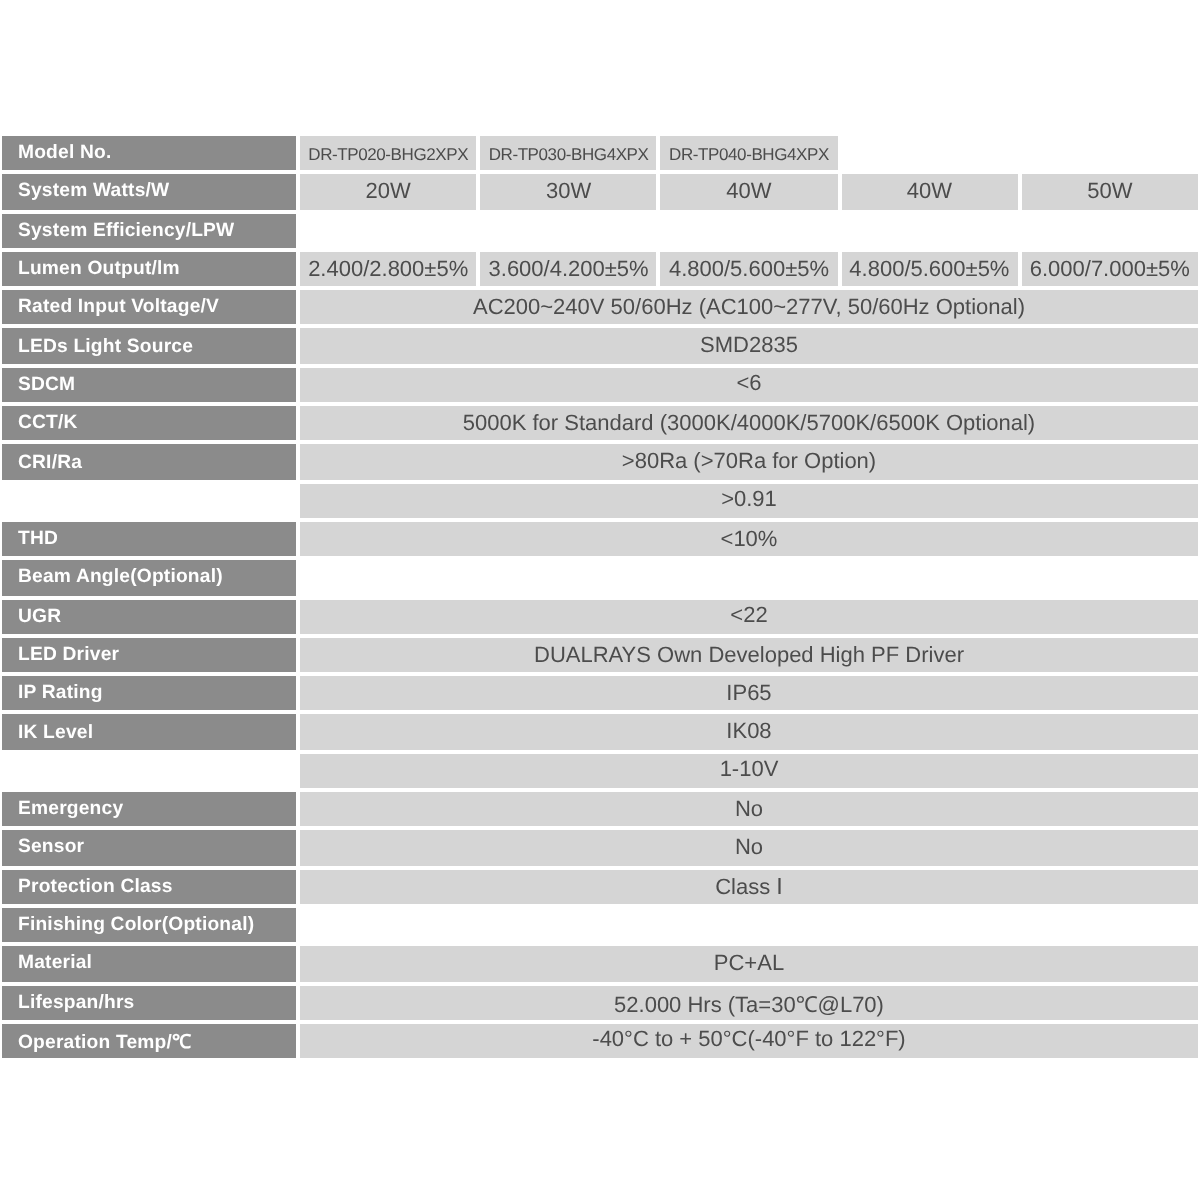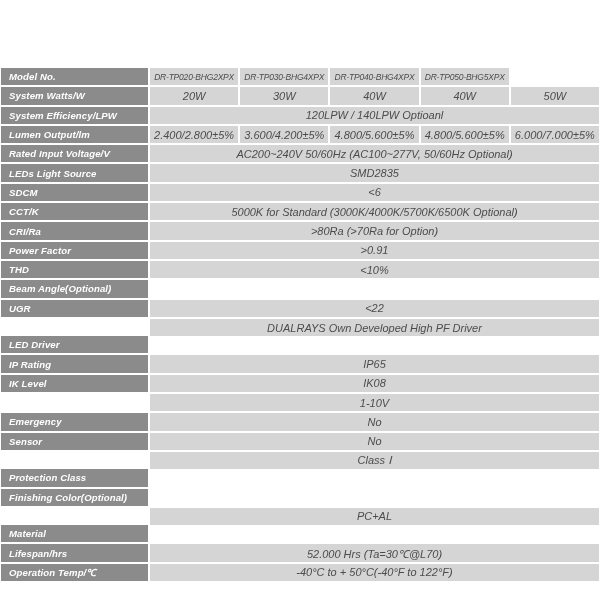--- a/index.html
+++ b/index.html
@@ -15,21 +15,20 @@
     width:600px;height:600px;
     background:#ffffff;
     font-family:"Liberation Sans", sans-serif;
     position:relative;
     overflow:hidden;
   }
   .table{
     position:absolute;
     top:68px;left:1px;
     width:598px;
-    font-style:italic;
   }
   .row{
     display:grid;
     grid-template-columns:147px repeat(5,1fr);
     column-gap:2px;
     margin-bottom:2px;
   }
   .cell{
     height:17.3px;
     display:flex;
@@ -63,33 +62,31 @@
 </head>
 <body>
 
 <div class="page">
   <div class="table">
       <div class="row model-row">
         <div class="cell label">Model No.</div>
         <div class="cell value">DR-TP020-BHG2XPX</div>
         <div class="cell value">DR-TP030-BHG4XPX</div>
         <div class="cell value">DR-TP040-BHG4XPX</div>
-        <div class="cell value">DR-TP050-BHG5XPX</div>
       </div>
       <div class="row">
         <div class="cell label">System Watts/W</div>
         <div class="cell value">20W</div>
         <div class="cell value">30W</div>
         <div class="cell value">40W</div>
         <div class="cell value">40W</div>
         <div class="cell value">50W</div>
       </div>
       <div class="row">
         <div class="cell label">System Efficiency/LPW</div>
-        <div class="cell value span">120LPW / 140LPW Optioanl</div>
       </div>
       <div class="row">
         <div class="cell label">Lumen Output/lm</div>
         <div class="cell value">2.400/2.800±5%</div>
         <div class="cell value">3.600/4.200±5%</div>
         <div class="cell value">4.800/5.600±5%</div>
         <div class="cell value">4.800/5.600±5%</div>
         <div class="cell value">6.000/7.000±5%</div>
       </div>
       <div class="row">
@@ -106,37 +103,36 @@
       </div>
       <div class="row">
         <div class="cell label">CCT/K</div>
         <div class="cell value span">5000K for Standard (3000K/4000K/5700K/6500K Optional)</div>
       </div>
       <div class="row">
         <div class="cell label">CRI/Ra</div>
         <div class="cell value span">&gt;80Ra (&gt;70Ra for Option)</div>
       </div>
       <div class="row">
-        <div class="cell label">Power Factor</div>
         <div class="cell value span">&gt;0.91</div>
       </div>
       <div class="row">
         <div class="cell label">THD</div>
         <div class="cell value span">&lt;10%</div>
       </div>
       <div class="row">
         <div class="cell label">Beam Angle(Optional)</div>
       </div>
       <div class="row">
         <div class="cell label">UGR</div>
         <div class="cell value span">&lt;22</div>
       </div>
       <div class="row">
+        <div class="cell label">LED Driver</div>
         <div class="cell value span">DUALRAYS Own Developed High PF Driver</div>
-        <div class="cell label">LED Driver</div>
       </div>
       <div class="row">
         <div class="cell label">IP Rating</div>
         <div class="cell value span">IP65</div>
       </div>
       <div class="row">
         <div class="cell label">IK Level</div>
         <div class="cell value span">IK08</div>
       </div>
       <div class="row">
@@ -144,29 +140,29 @@
       </div>
       <div class="row">
         <div class="cell label">Emergency</div>
         <div class="cell value span">No</div>
       </div>
       <div class="row">
         <div class="cell label">Sensor</div>
         <div class="cell value span">No</div>
       </div>
       <div class="row">
+        <div class="cell label">Protection Class</div>
         <div class="cell value span">Class Ⅰ</div>
-        <div class="cell label">Protection Class</div>
       </div>
       <div class="row">
         <div class="cell label">Finishing Color(Optional)</div>
       </div>
       <div class="row">
+        <div class="cell label">Material</div>
         <div class="cell value span">PC+AL</div>
-        <div class="cell label">Material</div>
       </div>
       <div class="row">
         <div class="cell label">Lifespan/hrs</div>
         <div class="cell value span">52.000 Hrs (Ta=30℃@L70)</div>
       </div>
       <div class="row">
         <div class="cell label">Operation Temp/℃</div>
         <div class="cell value span">-40°C to + 50°C(-40°F to 122°F)</div>
       </div>
     </div>

